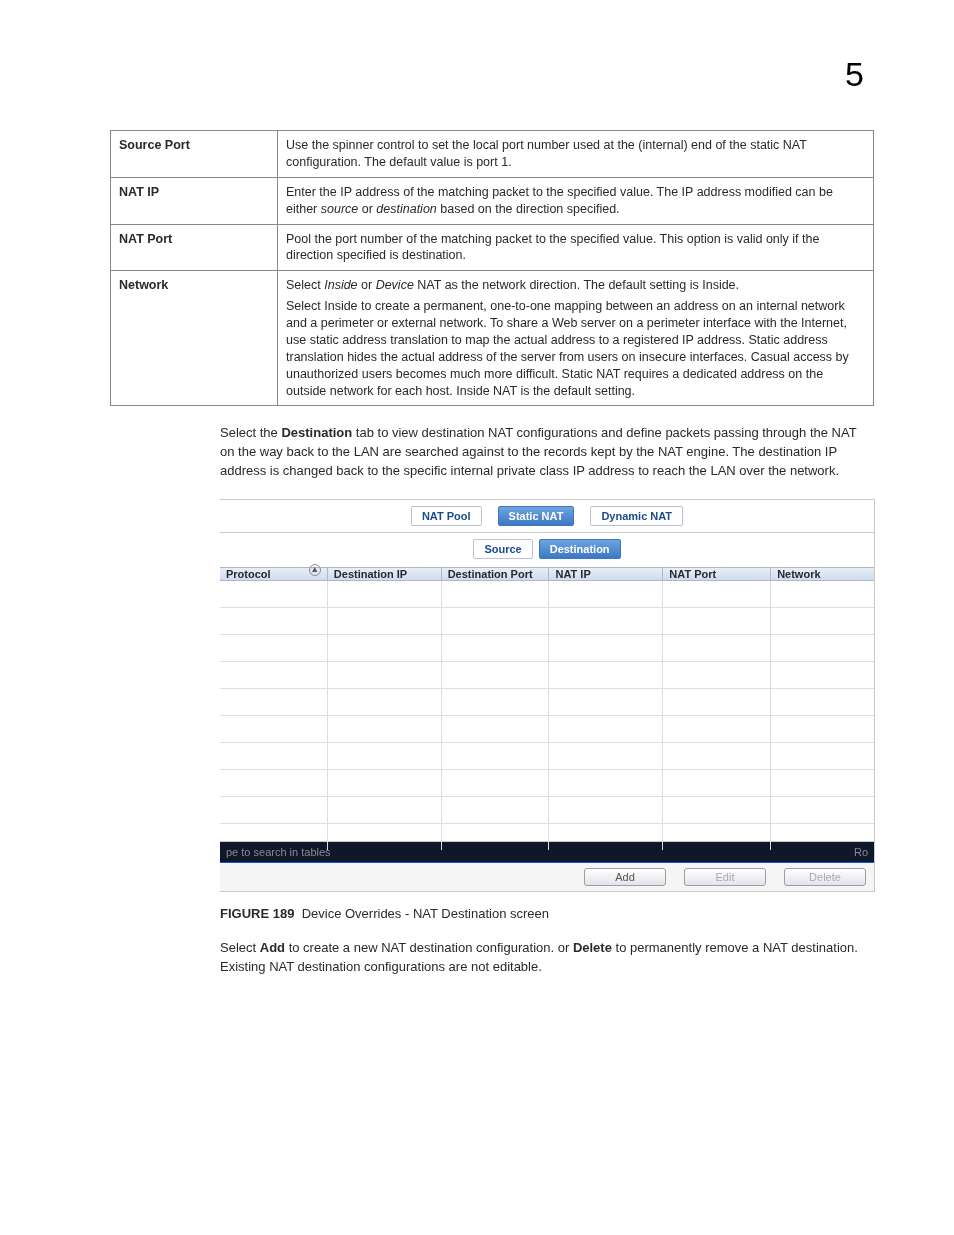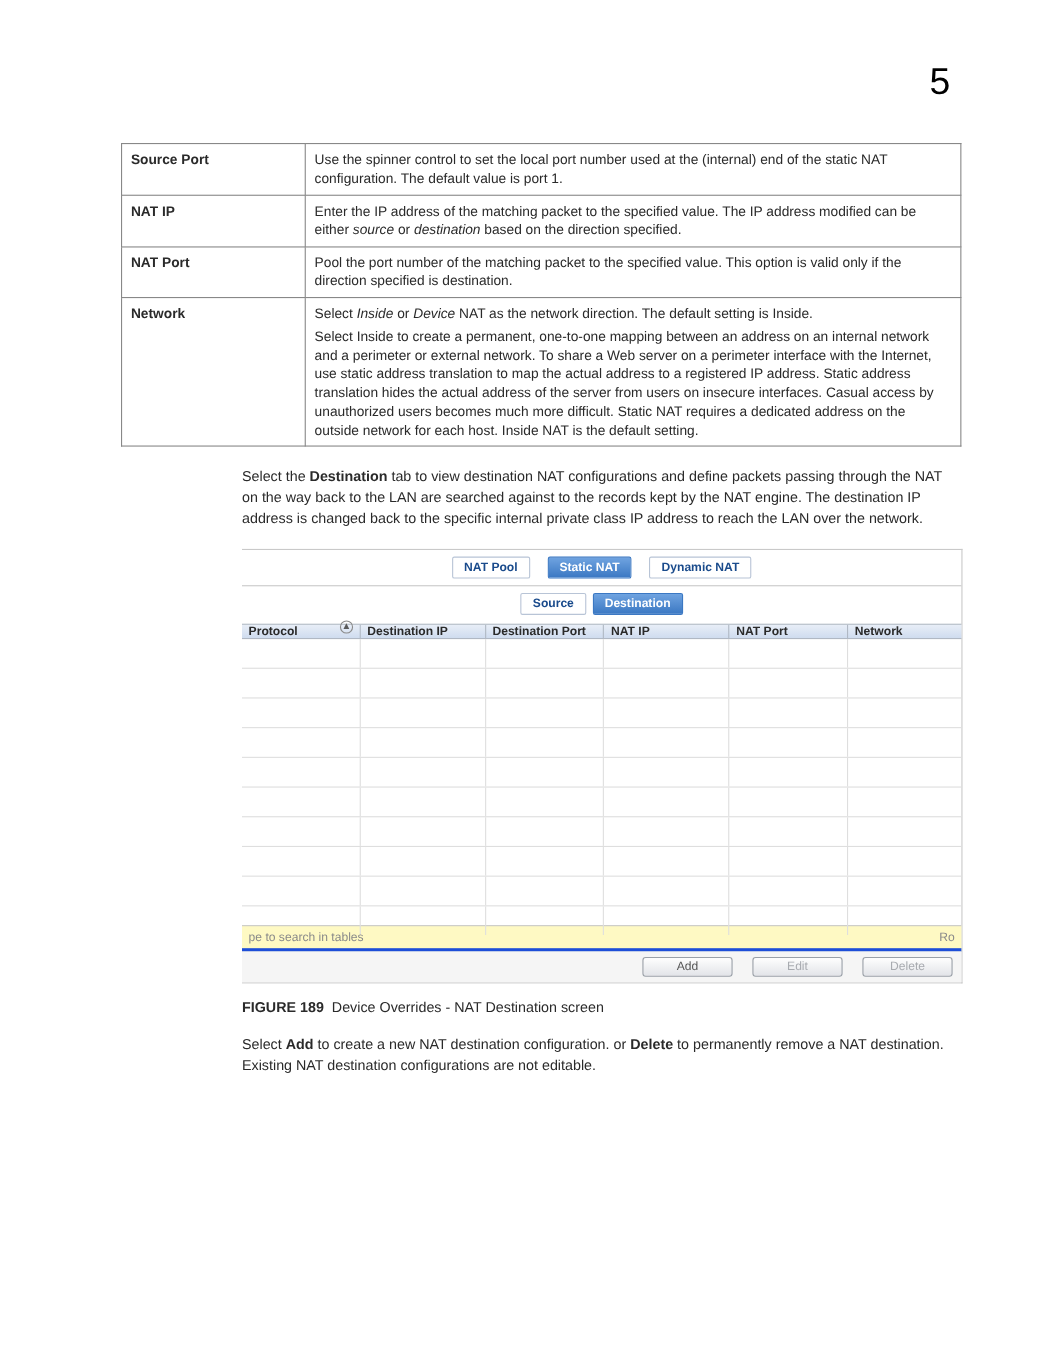--- a/index.html
+++ b/index.html
@@ -139,27 +139,27 @@
     border-bottom: 1px solid #dedede;
   }
   .grid-row .col {
     border-right: 1px solid #dedede;
     box-sizing: border-box;
   }
   .grid-row .col.network { border-right: none; }
   
   .grid-search {
     border-top: 1px solid #c9c9c9;
-    border-bottom: 3px solid #1d4ed8;
+    border-bottom: 1px solid #1d4ed8;
     padding: 4px 6px;
     display: flex;
     justify-content: space-between;
     color: #8a8a8a;
     font-size: 11px;
-    background: #fef9c3;
+    background: #0f172a;
   }
   .grid-actions {
     display: flex;
     justify-content: flex-end;
     gap: 18px;
     padding: 5px 8px;
     background: #f5f5f5;
   }
   .actbtn {
     min-width: 56px;

